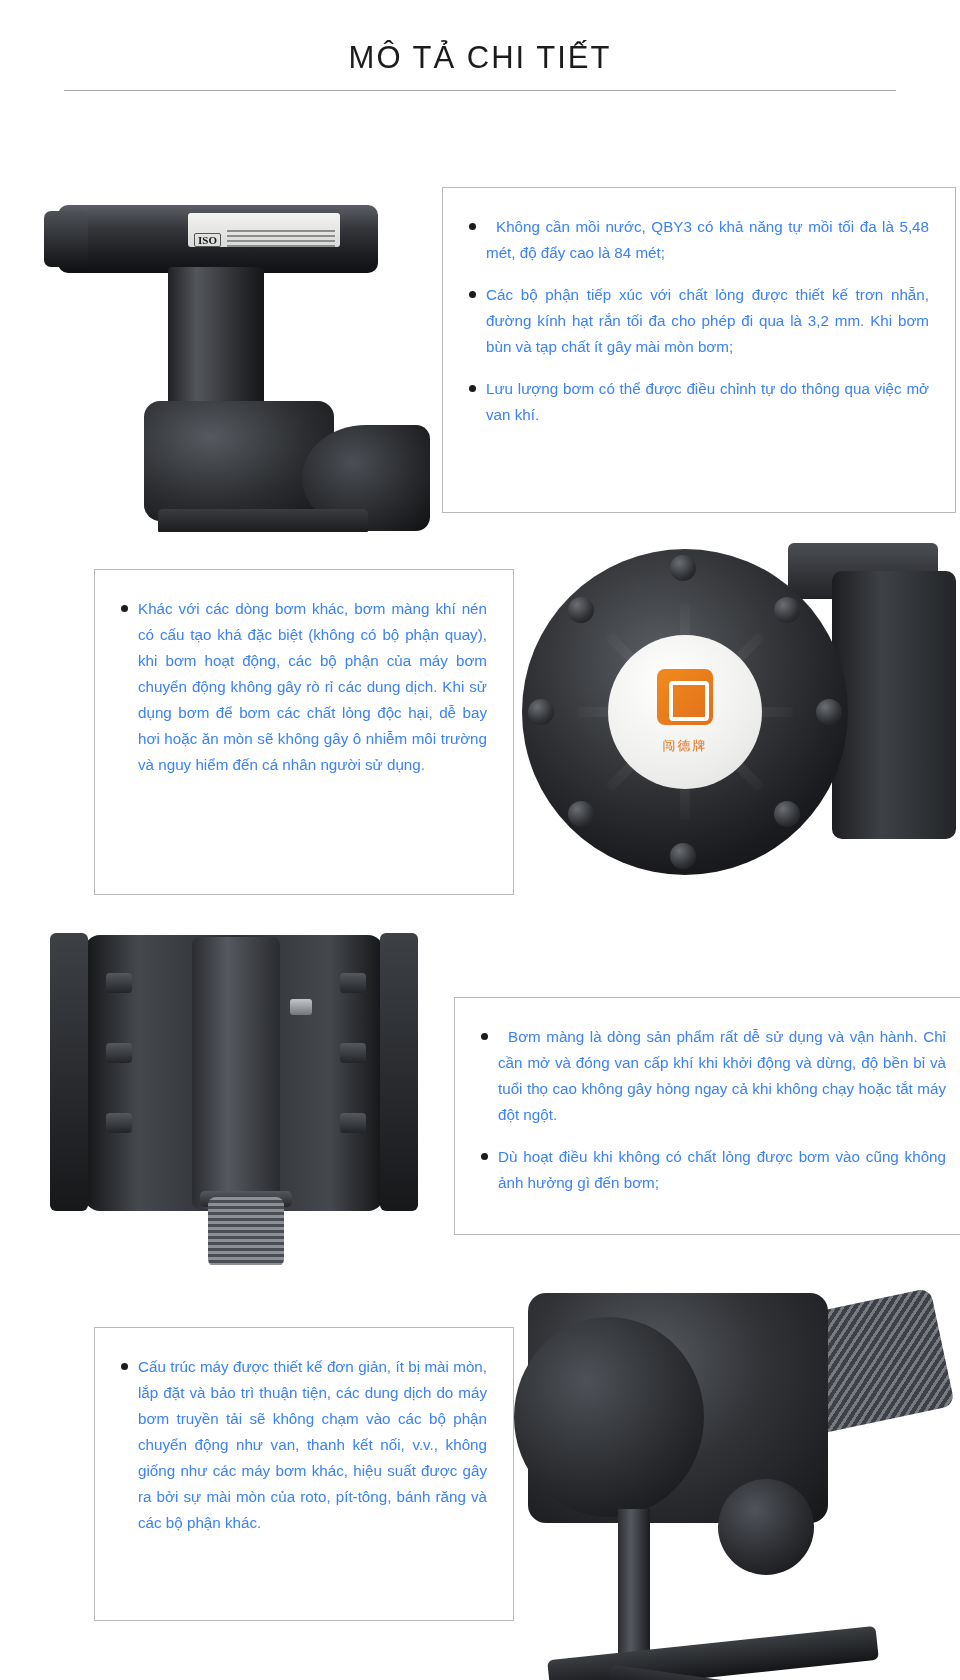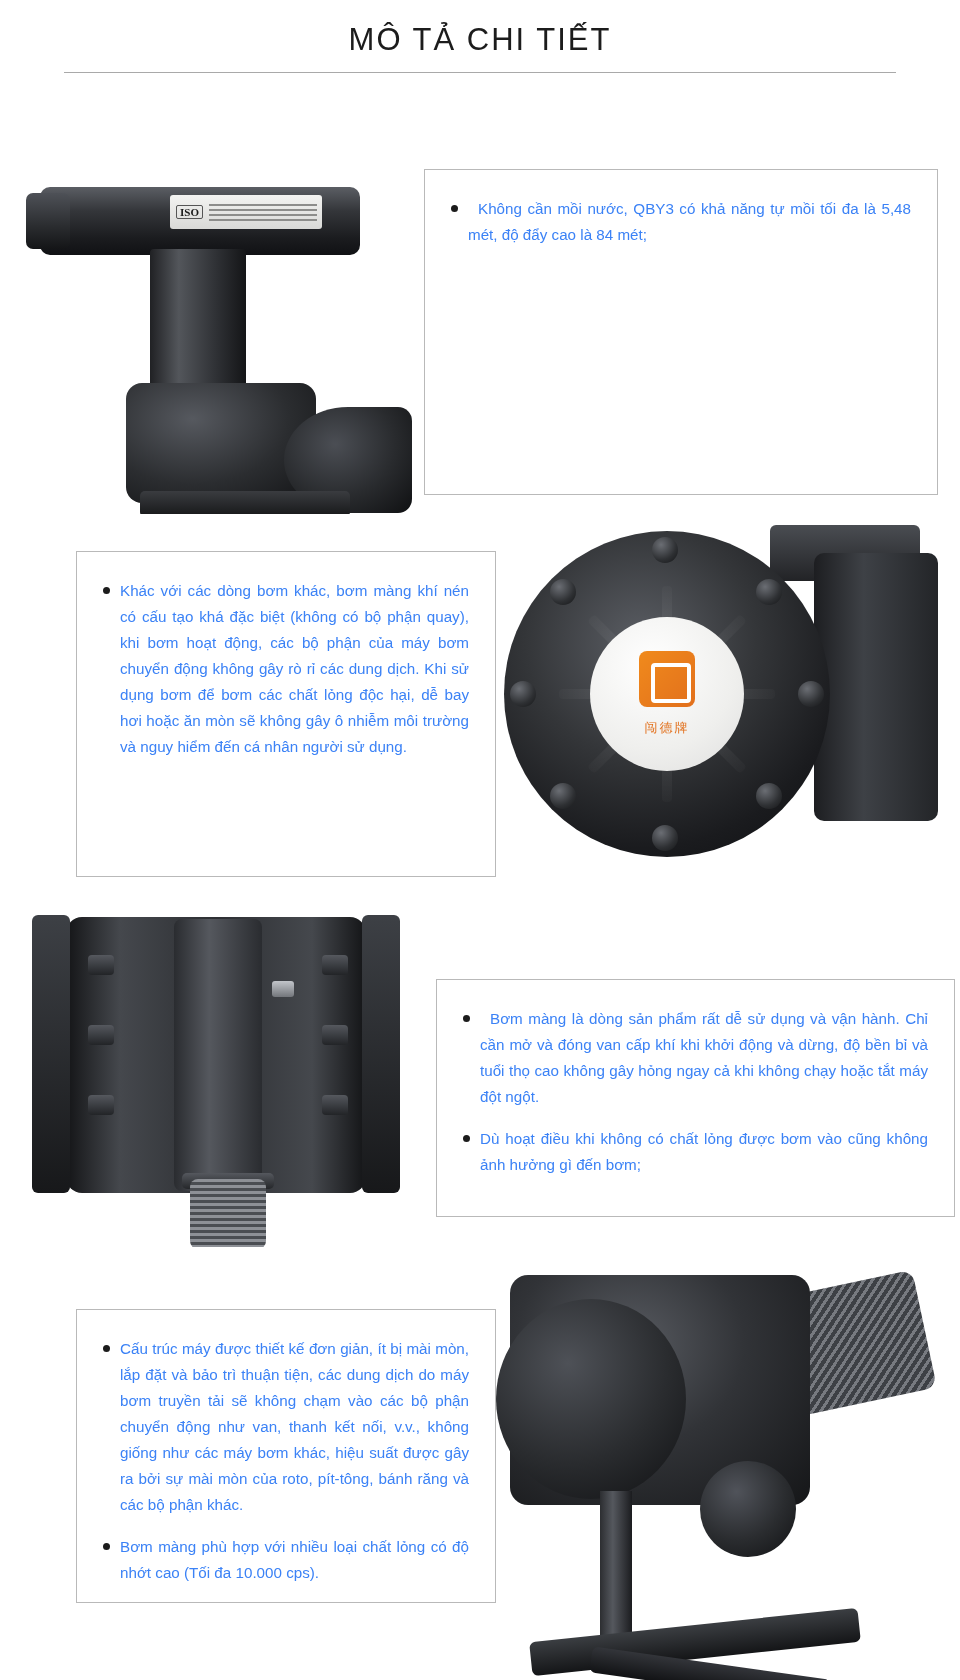--- a/index.html
+++ b/index.html
@@ -14,21 +14,21 @@
     font-family: "Liberation Sans", sans-serif;
     color: #1a1a1a;
     position: relative;
     overflow: hidden;
   }
   .page {
     width: 960px;
     height: 1680px;
     position: relative;
     background: #fff;
-    padding: 0;
+    padding: 18px;
   }
 
   
   .header {
     padding-top: 22px;
     text-align: center;
   }
   .header-title {
     font-size: 31px;
     letter-spacing: 2px;
@@ -98,21 +98,21 @@
     background: linear-gradient(180deg,#5b5e64 0%,#34363a 35%,#1b1c1f 75%,#101114 100%);
   }
   #p1-cap {
     position:absolute; left:4px; top:24px; width:44px; height:56px; border-radius:7px;
     background: linear-gradient(180deg,#4e5157 0%,#2a2c2f 60%,#141517 100%);
   }
   #p1-label {
     position:absolute; left:148px; top:26px; width:152px; height:34px;
     background: linear-gradient(180deg,#f3f3f1 0%,#d9d9d7 100%);
     border-radius:3px;
-    display:flex; align-items:center; padding-left:6px; gap:6px;
+    display:flex; align-items:flex-end; padding-left:6px; gap:6px;
   }
   #p1-label .iso {
     font-size:11px; font-weight:bold; color:#1b1b1b; font-family:"Liberation Serif", serif;
     border:1px solid #555; border-radius:2px; padding:0 3px;
   }
   #p1-label .lines { flex:1; display:flex; flex-direction:column; gap:3px; padding-right:5px; }
   #p1-label .lines i { display:block; height:2px; background:#8d8d8b; }
   #p1-neck {
     position:absolute; left:128px; top:80px; width:96px; height:150px;
     background: linear-gradient(90deg,#202124 0%,#53565b 30%,#2e3034 70%,#141517 100%);
@@ -275,20 +275,28 @@
         <div id="p1-dome"></div>
         <div id="p1-base"></div>
 
       </div>
     </div>
 
     <div class="textpanel" style="left:424px; top:96px; width:514px; height:326px;">
       <p class="para indent-first">
         <span class="bullet"></span>
         <span>Không cần mồi nước, QBY3 có khả năng tự mồi tối đa là 5,48 mét, độ đẩy cao là 84 mét;</span>
+      </p>
+      <p class="para">
+        <span class="bullet"></span>
+        <span>Các bộ phận tiếp xúc với chất lỏng được thiết kế trơn  nhẵn, đường kính hạt rắn tối đa cho phép đi qua là 3,2 mm. Khi bơm bùn và tạp chất ít gây mài mòn bơm;</span>
+      </p>
+      <p class="para">
+        <span class="bullet"></span>
+        <span>Lưu lượng bơm có thể được điều chỉnh tự do thông qua việc mở van khí.</span>
       </p>
     </div>
   </div>
 
   <div class="section">
 
     <div class="photo" id="photo2">
       <div class="photo-inner">
         <div id="p2-topbox"></div>
         <div id="p2-right"></div>
@@ -369,20 +377,16 @@
         <div id="p4-foot"></div>
         <div id="p4-foot2"></div>
       </div>
     </div>
 
     <div class="textpanel" style="left:76px; top:1236px; width:420px; height:294px; z-index:5;">
       <p class="para">
         <span class="bullet"></span>
         <span>Cấu trúc máy được thiết kế đơn giản, ít bị mài mòn, lắp đặt và bảo trì thuận tiện, các dung dịch do máy bơm truyền tải sẽ không chạm vào các bộ phận chuyển động như van, thanh kết nối, v.v., không giống như các máy bơm khác, hiệu suất được gây ra bởi sự mài mòn của roto, pít-tông, bánh răng và các bộ phận khác.</span>
       </p>
-      <p class="para">
-        <span class="bullet"></span>
-        <span>Bơm màng phù hợp với nhiều loại chất lỏng có độ nhớt cao (Tối đa 10.000 cps).</span>
-      </p>
     </div>
   </div>
 
 </div>
 
 </body></html>

